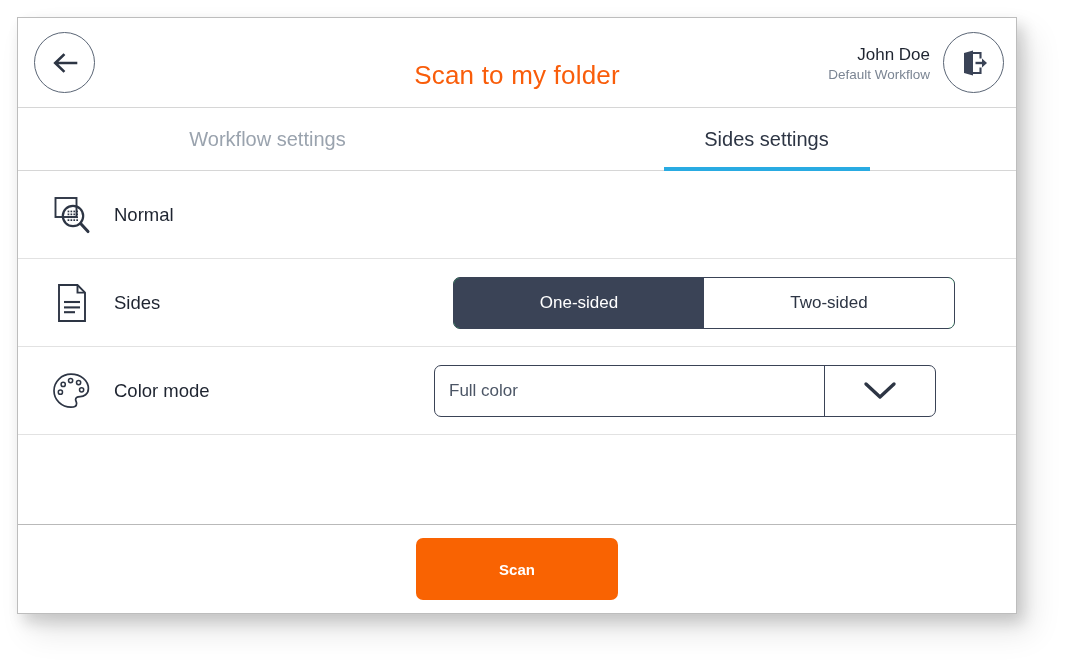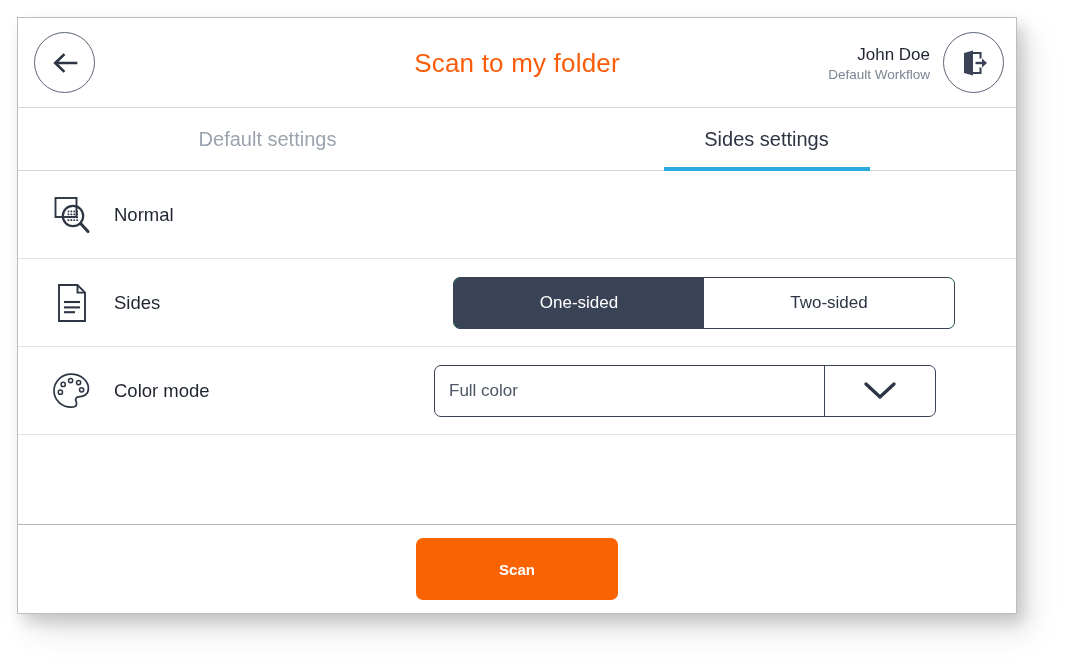--- a/index.html
+++ b/index.html
@@ -48,21 +48,21 @@
     align-items: center;
     justify-content: center;
     background: #ffffff;
     cursor: pointer;
   }
 
   .page-title {
     position: absolute;
     left: 0;
     right: 0;
-    top: 0;
+    top: 12px;
     height: 90px;
     line-height: 90px;
     text-align: center;
     color: #f95d0a;
     font-size: 26px;
     letter-spacing: 0.2px;
     pointer-events: none;
   }
 
   .user-block {
@@ -281,21 +281,21 @@
         <path d="M6 6 L15 3.6 L15 28.4 L6 26 Z" fill="#3a4356"></path>
         <path d="M15 6 H22.5 V11.5 M22.5 20.5 V26 H15" fill="none" stroke="#3a4356" stroke-width="2.1" stroke-linejoin="miter"></path>
         <path d="M17.5 16 H27" fill="none" stroke="#3a4356" stroke-width="2.4"></path>
         <path d="M24 11.5 L29 16 L24 20.5 Z" fill="#3a4356"></path>
       </svg>
     </div>
   </div>
 
   <div class="tabs">
     <div class="tab inactive">
-      <span>Default settings</span>
+      <span>Workflow settings</span>
     </div>
     <div class="tab active">
       <span>Sides settings</span>
     </div>
   </div>
 
   <div class="settings">
 
     <div class="row">
       <div class="row-icon">

